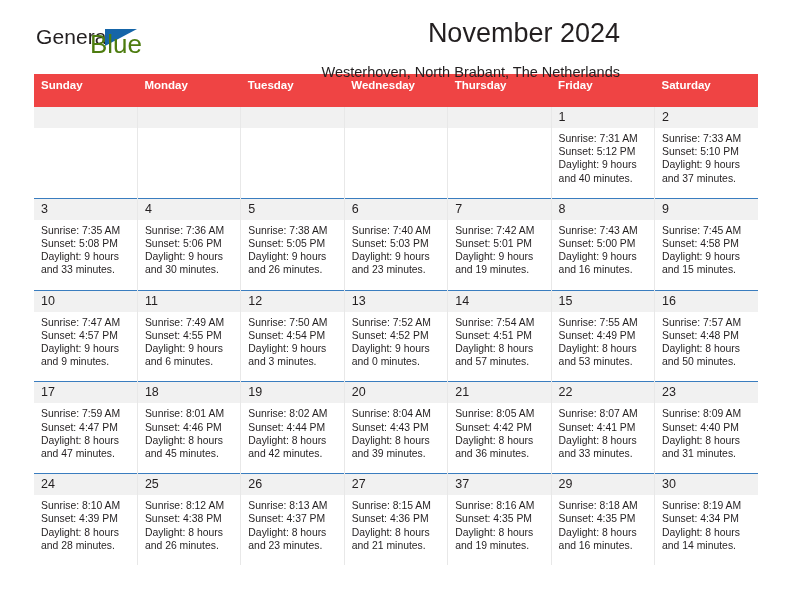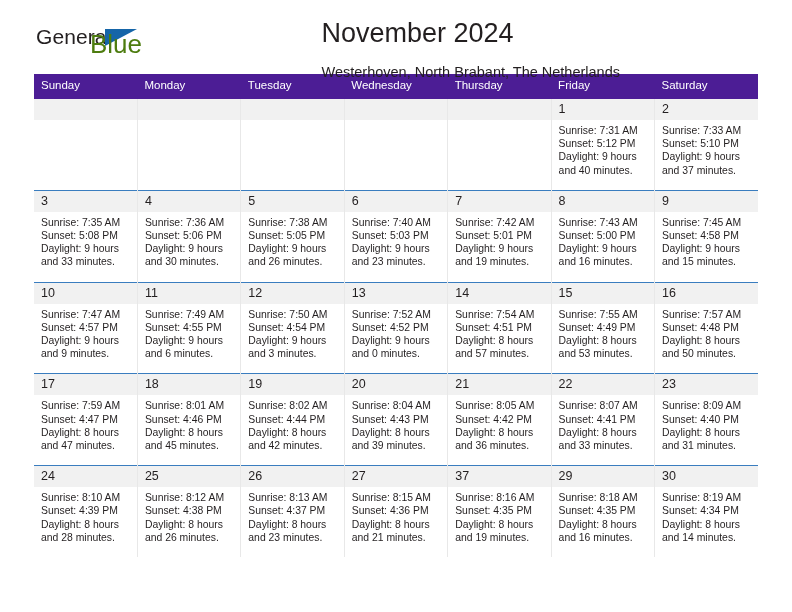--- a/index.html
+++ b/index.html
@@ -56,21 +56,21 @@
   .brand-triangle {
     position: absolute;
     left: 71px;
     top: 3px;
     width: 0;
     height: 0;
     border-left: 32px solid #1565a8;
     border-bottom: 17px solid transparent;
   }
   .title-block {
-    text-align: left;
+    text-align: right;
     padding-top: 18px;
   }
   .cal-title {
     font-size: 27px;
     font-weight: normal;
     color: #231f20;
     line-height: 31px;
     white-space: nowrap;
   }
   .cal-subtitle {
@@ -81,26 +81,26 @@
     white-space: nowrap;
   }
 
   
   .calendar {
     width: 724px;
     border-collapse: collapse;
     table-layout: fixed;
   }
   .calendar th {
-    background: #4c1d95;
+    background: #ef4444;
     color: #ffffff;
     font-size: 11.5px;
-    font-weight: normal;
+    font-weight: bold;
     text-align: left;
-    padding: 5px 0 8px 7px;
+    padding: 5px 0 16px 7px;
     height: 12px;
     border: none;
   }
   .calendar td {
     vertical-align: top;
     padding: 0;
     border-left: 1px solid #e8e8e8;
     border-top: 1px solid #3a7dbf;
     height: 78px;
     background: #ffffff;

